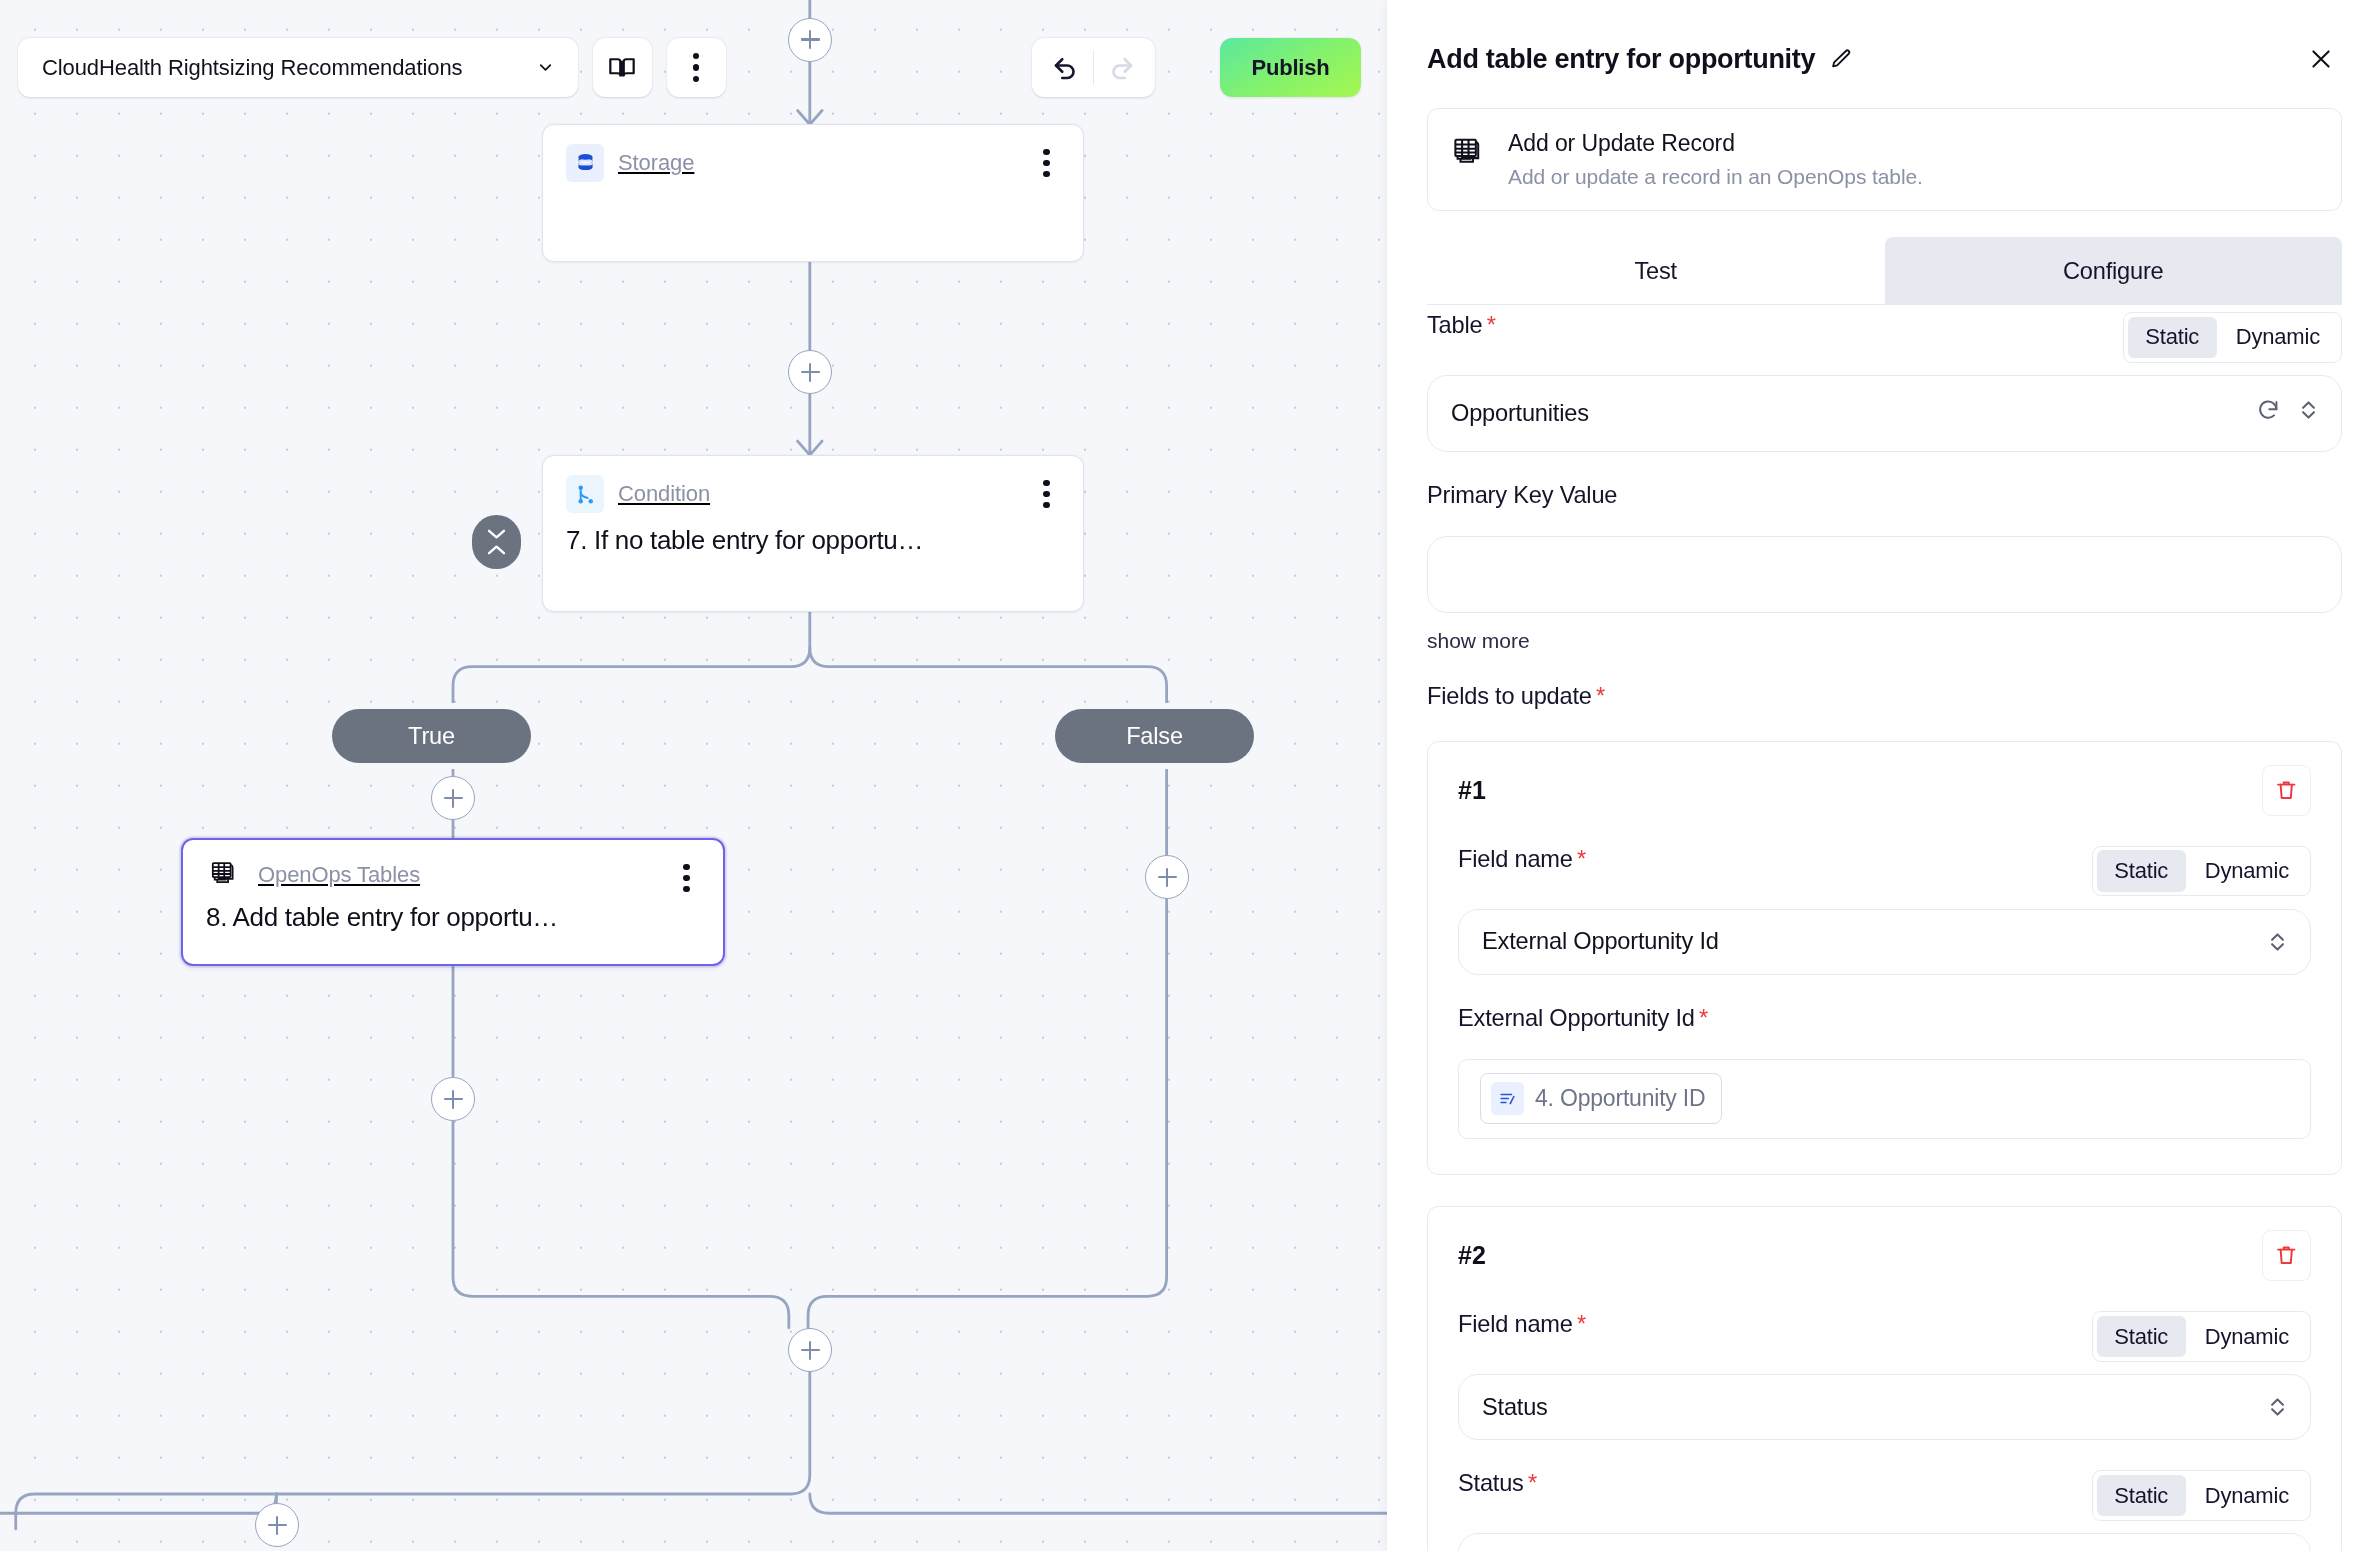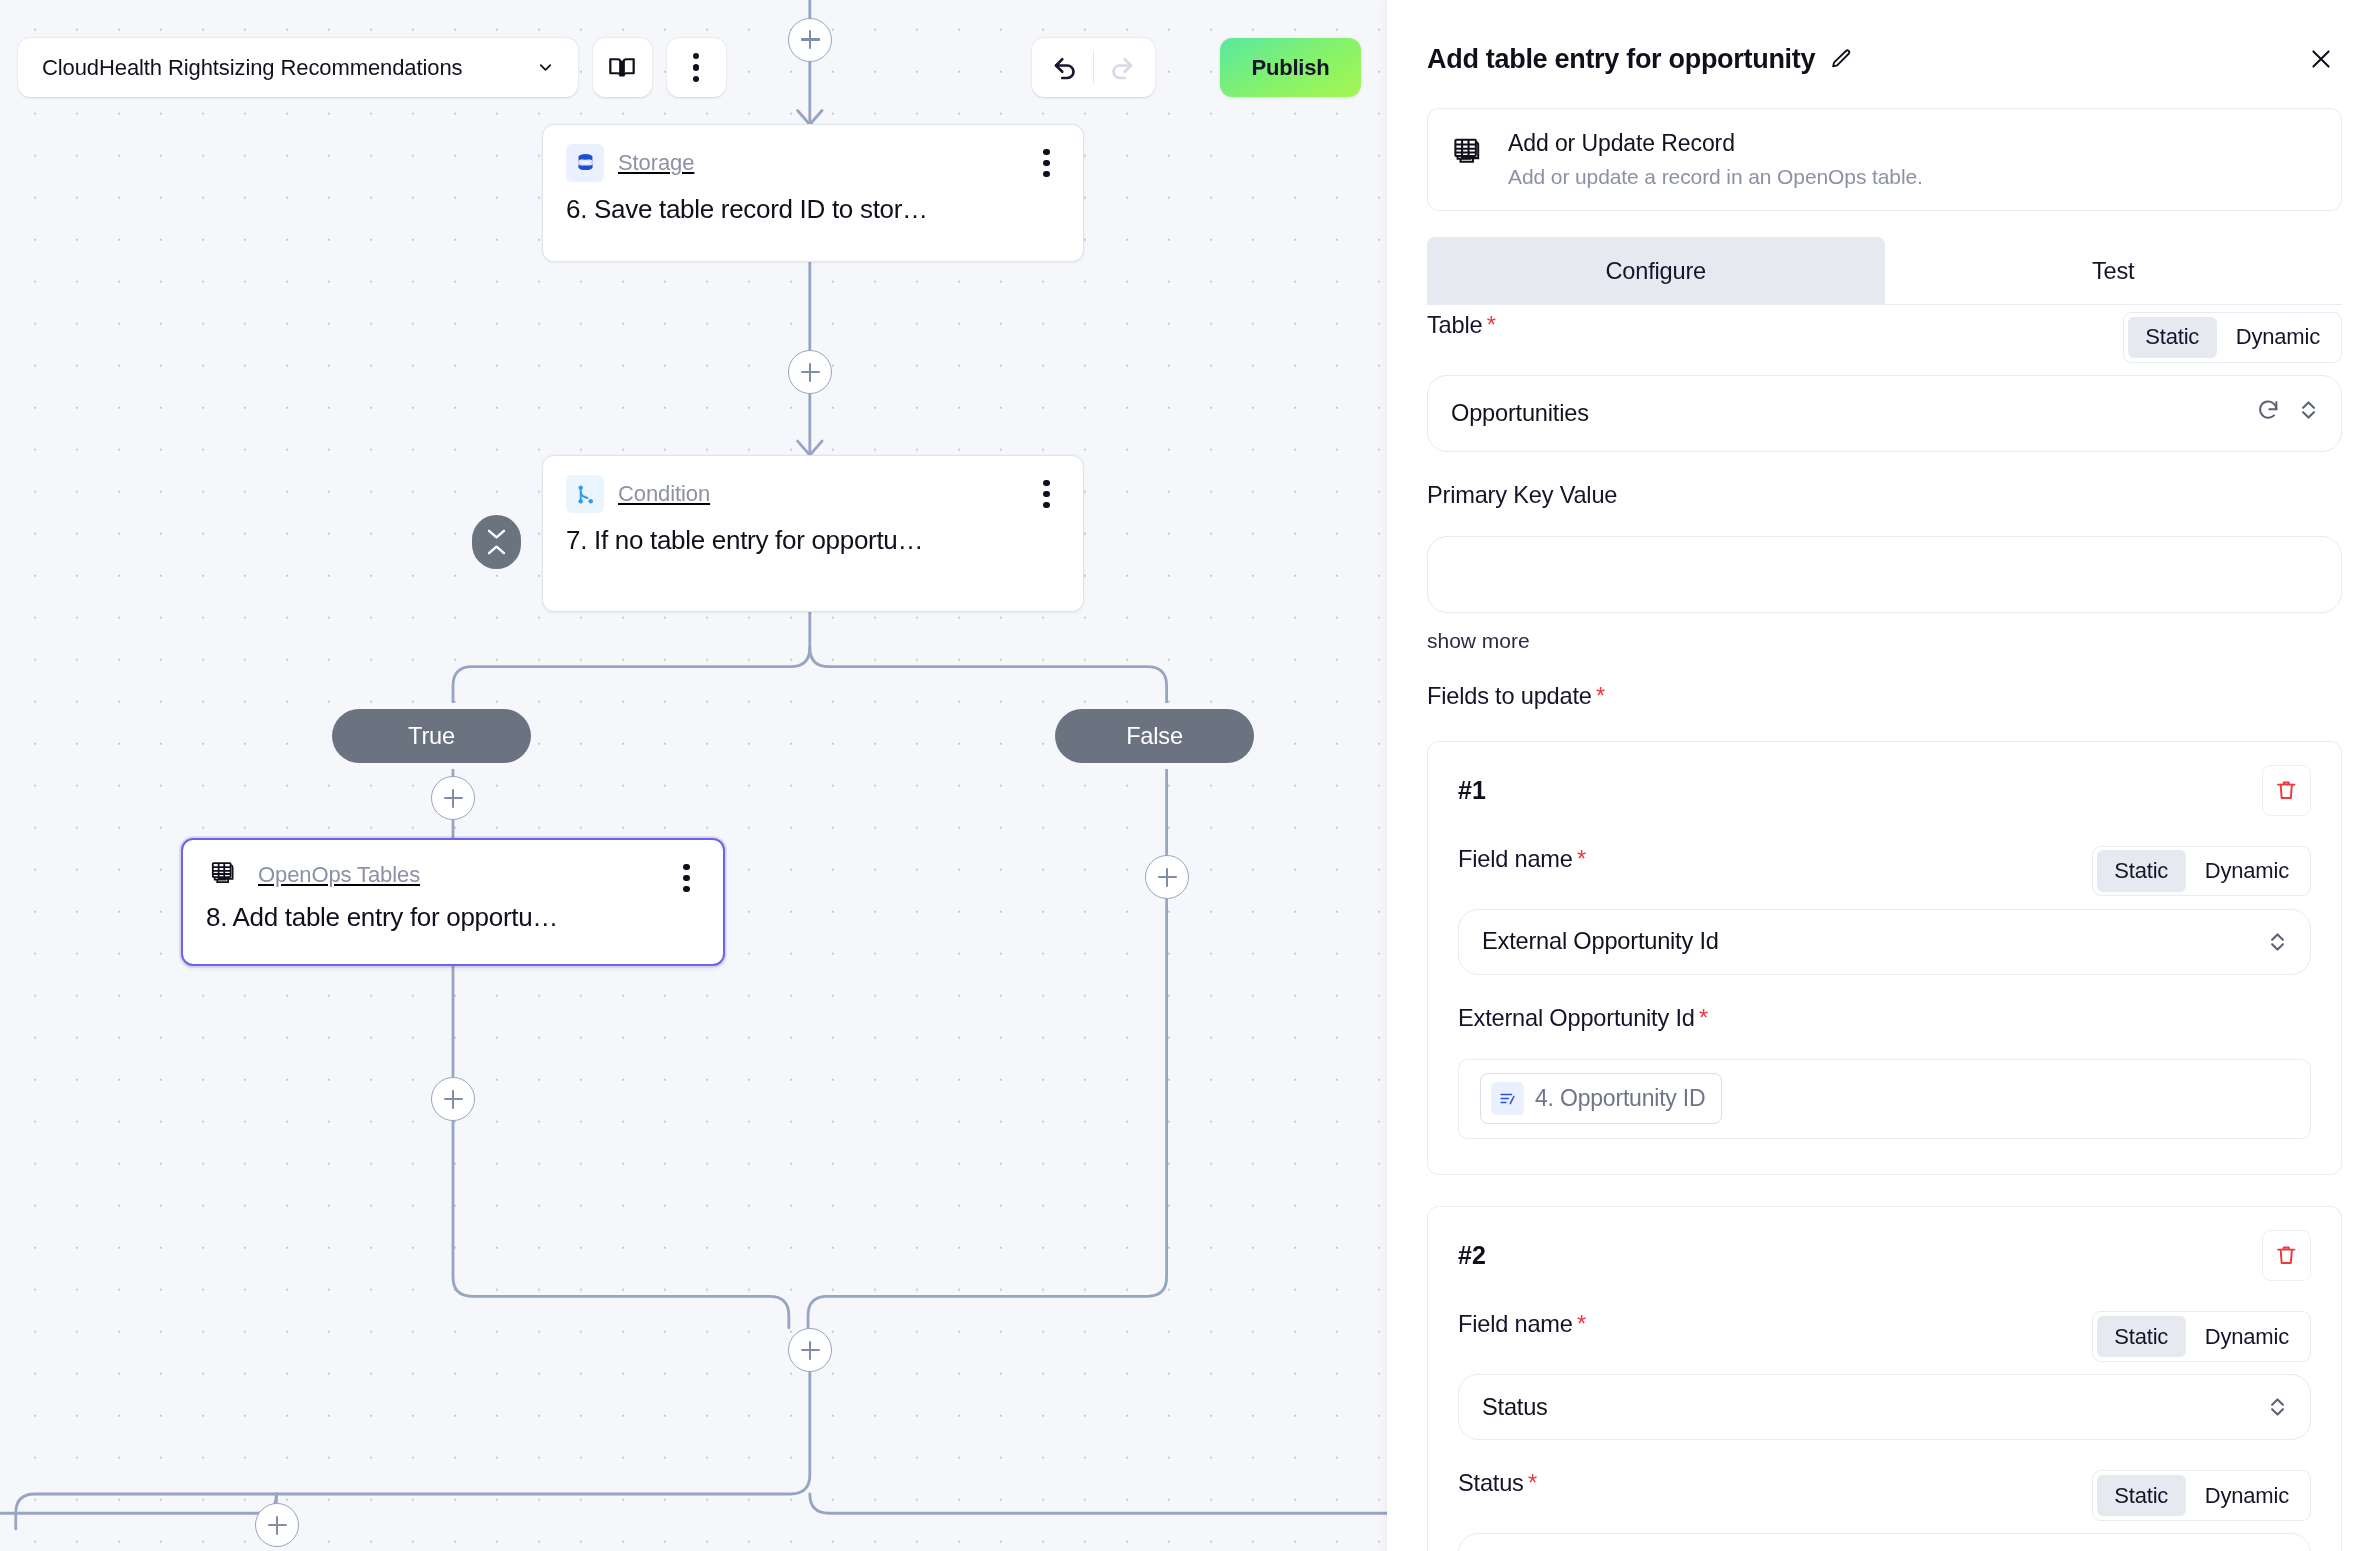--- a/index.html
+++ b/index.html
@@ -321,21 +321,20 @@
         </span>
         <span class="node-kind">Storage</span>
         <span class="node-menu">
           <span class="dots-v">
               <i></i>
               <i></i>
               <i></i>
             </span>
         </span>
       </div>
-      <div class="node-title">6. Save table record ID to stor…</div>
     </div>
 
     <div class="node" style="left:542px; top:455px; width:542px; height:157px;">
       <div class="node-head">
         <span class="node-ico cond">
           <svg width="23" height="23" viewBox="0 0 24 24" fill="none" stroke="#2f9bf5" stroke-width="2" stroke-linecap="round">
             <circle cx="7" cy="5" r="2.3" fill="#2f9bf5" stroke="none"></circle>
             <circle cx="7" cy="19" r="2.3" fill="#2f9bf5" stroke="none"></circle>
             <circle cx="17.5" cy="19" r="2.3" fill="#2f9bf5" stroke="none"></circle>
             <path d="M7 7.3v9.4"></path>
@@ -416,22 +415,22 @@
           <path d="M17 5.4c1 .3 1.6 1 1.6 1.9v9.2H6.8"></path>
         </svg>
       </span>
       <div style="flex:1;">
         <div class="piece-name">Add or Update Record</div>
         <div class="piece-desc">Add or update a record in an OpenOps table.</div>
       </div>
     </div>
 
     <div class="tabs">
+      <div class="tab">Test</div>
       <div class="tab active">Configure</div>
-      <div class="tab">Test</div>
     </div>
 
     <div class="panel-body">
 
       <div class="field-row">
         <span class="field-label">
           <span>Table</span><span class="req">*</span>
         </span>
         <span class="seg">
           <span class="on">Static</span>

